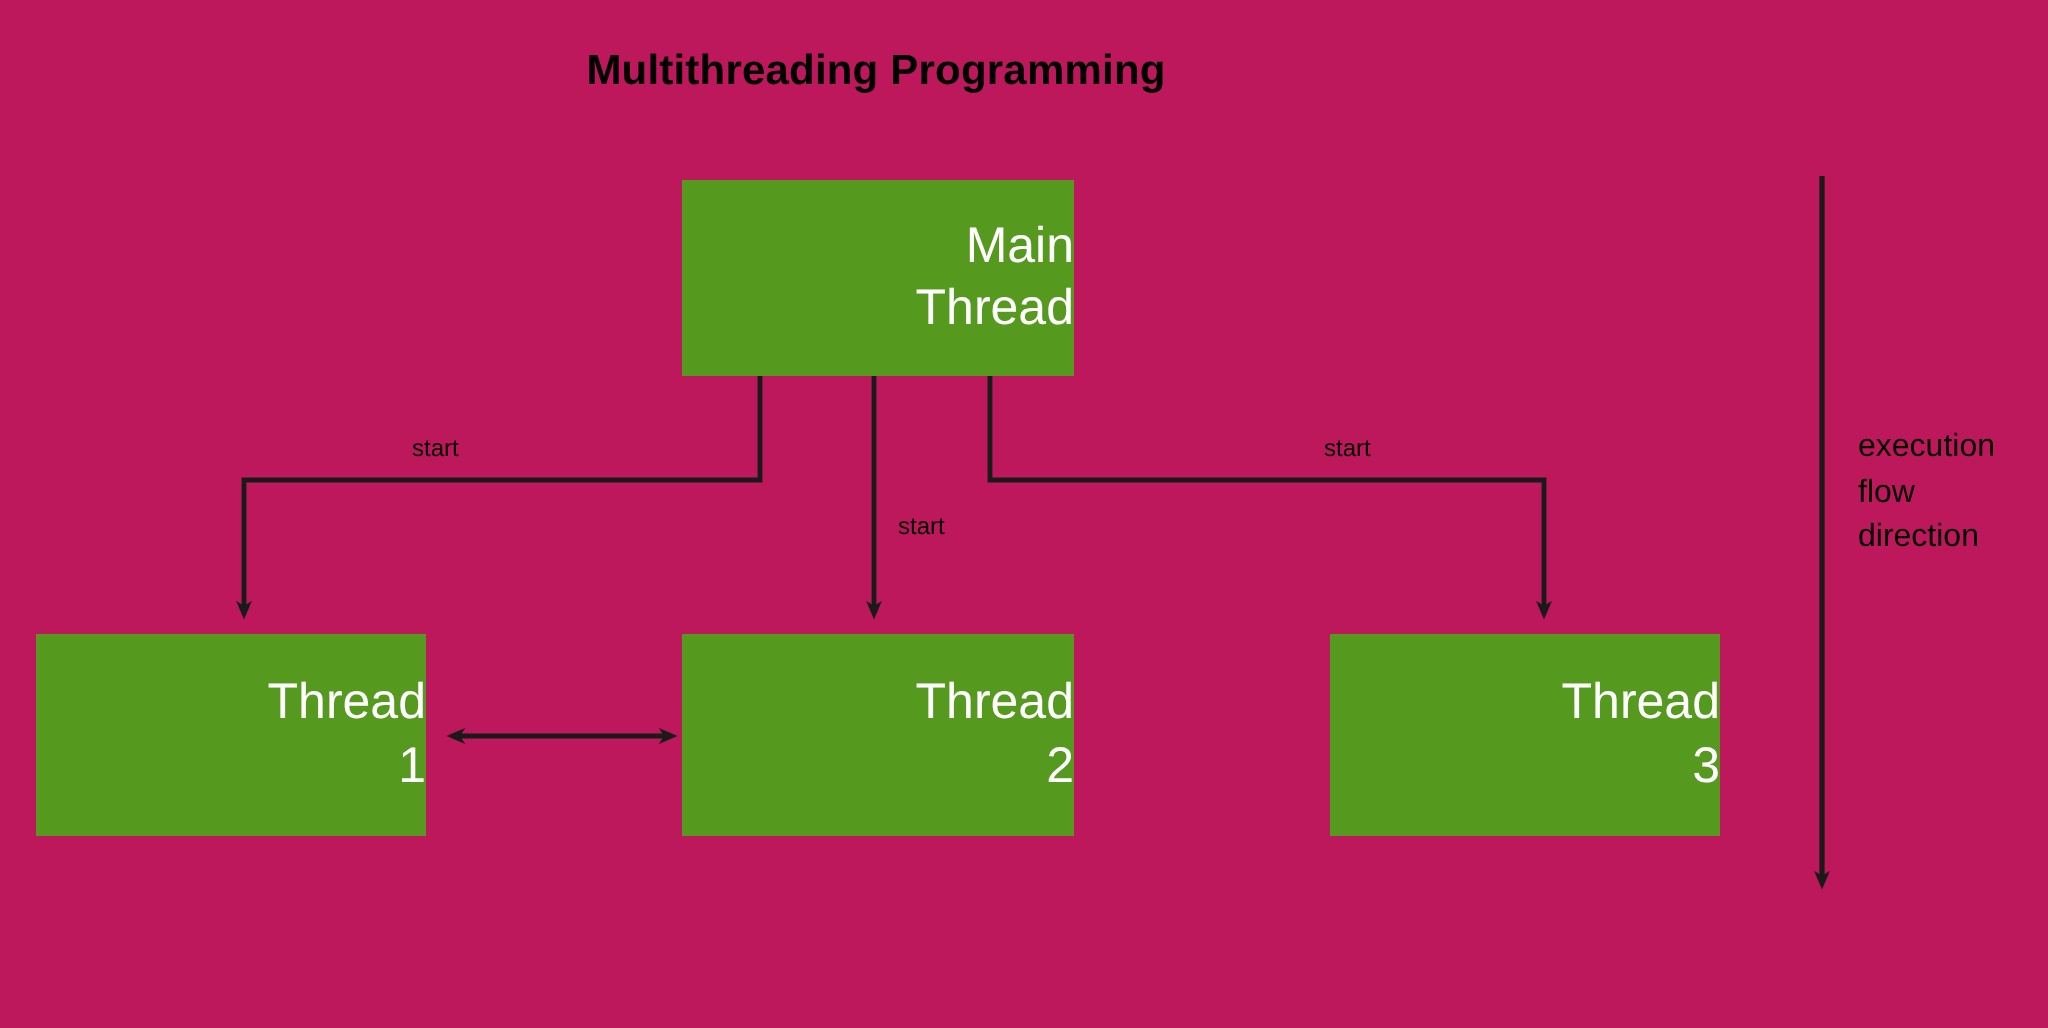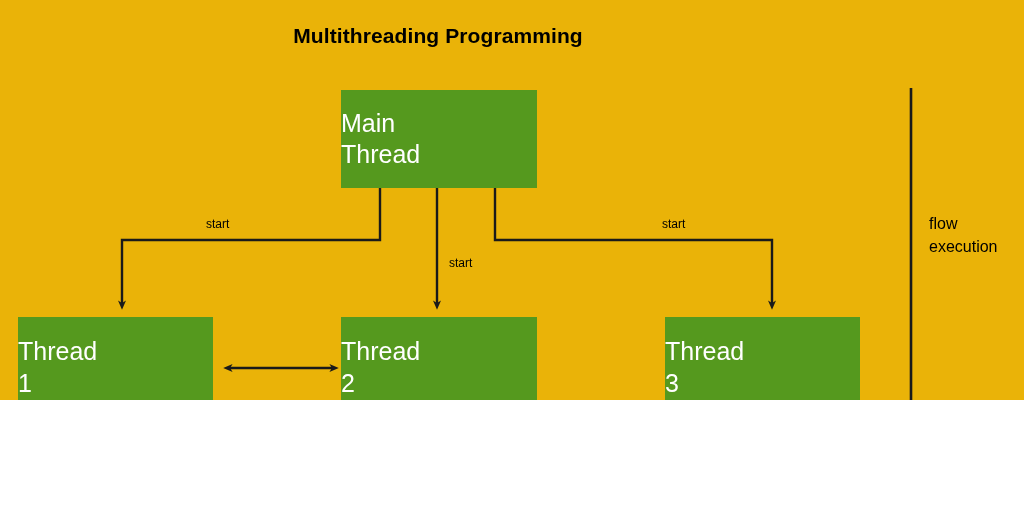--- a/index.html
+++ b/index.html
@@ -6,37 +6,37 @@
     margin: 0;
     padding: 0;
     background: #ffffff;
   }
   body {
     font-family: "Liberation Sans", sans-serif;
   }
   #canvas {
     position: relative;
     width: 1024px;
-    height: 400px;
-    background: #eab308;
+    height: 514px;
+    background: #be185d;
     overflow: hidden;
   }
   #diagram-svg {
     position: absolute;
     left: 0;
     top: 0;
     width: 1024px;
     height: 514px;
   }
   .node-box {
     position: absolute;
     background: #55991e;
     display: flex;
     flex-direction: column;
-    align-items: flex-start;
+    align-items: flex-end;
     justify-content: center;
     color: #ffffff;
     font-size: 25px;
     line-height: 1.26;
     font-family: "Liberation Sans", sans-serif;
     box-sizing: border-box;
   }
   .node-line {
     display: block;
     white-space: pre;
@@ -127,17 +127,18 @@
   </div>
 
   <div class="edge-label" style="left:206px; top:217px;">start</div>
 
   <div class="edge-label" style="left:449px; top:256px;">start</div>
 
   <div class="edge-label" style="left:662px; top:217px;">start</div>
 
 
   <div class="axis-label" style="left:929px; top:213px; width:95px;">
+    <span class="axis-line">execution</span>
     <span class="axis-line">flow</span>
-    <span class="axis-line">execution</span>
+    <span class="axis-line">direction</span>
   </div>
 
 </div>
 
 </body></html>

